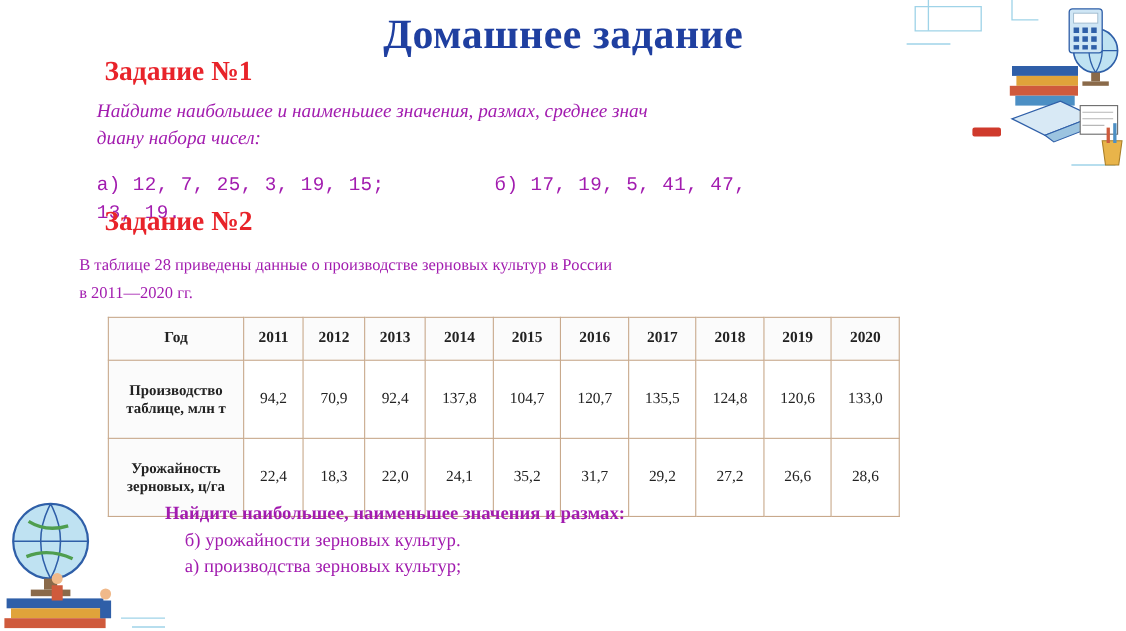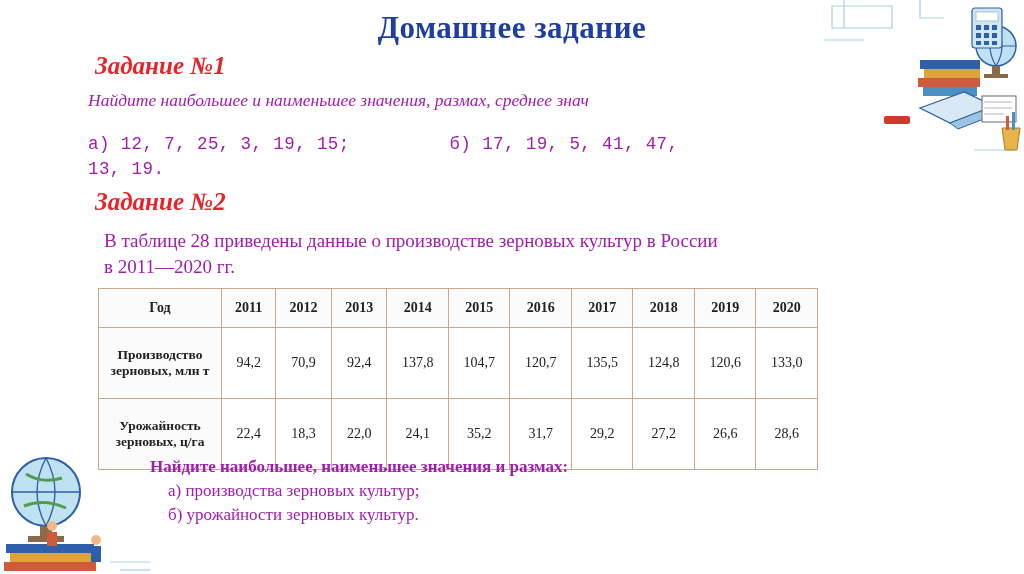--- a/index.html
+++ b/index.html
@@ -27,30 +27,29 @@
 
   
   .page-title {
     position: absolute;
     top: 10px;
     left: 0;
     width: 1024px;
     text-align: center;
     font-family: "Liberation Serif", serif;
     font-weight: bold;
-    font-size: 31px;
+    font-size: 38px;
     color: #1f3fa0;
     letter-spacing: 0.5px;
   }
 
   
   .task-head {
     position: absolute;
     font-family: "Liberation Serif", serif;
-    font-style: italic;
     font-weight: bold;
     font-size: 25px;
     color: #e8232a;
     white-space: nowrap;
   }
   .task-head-1 { left: 95px; top: 52px; }
   .task-head-2 { left: 95px; top: 188px; }
 
   
   .scan {
@@ -78,24 +77,24 @@
   .t1-ghost {
     display: block;
     margin-top: 2px;
     color: #c9c9c9;
     font-style: italic;
     overflow: hidden;
     height: 10px;
   }
 
   .t2 {
-    left: 104px;
+    left: 72px;
     top: 228px;
     width: 800px;
-    font-size: 19px;
+    font-size: 15px;
     line-height: 26px;
     text-align: justify;
   }
 
   
   .table-wrap {
     position: absolute;
     left: 98px;
     top: 288px;
     width: 720px;
@@ -214,20 +213,21 @@
       </g>
     </svg>
   </div>
 
   <div class="page-title">Домашнее задание</div>
 
   <div class="task-head task-head-1">Задание №1</div>
 
   <div class="scan t1">
     <span>Найдите наибольшее и наименьшее значения, размах, среднее знач</span>
+    <span class="row2">диану набора чисел:</span>
     <span class="t1-items">
       <span>а) 12, 7, 25, 3, 19, 15;</span>
       <span class="gap"></span>
       <span>б) 17, 19, 5, 41, 47, 13, 19.</span>
     </span>
     <span class="t1-ghost"></span>
   </div>
 
   <div class="task-head task-head-2">Задание №2</div>
 
@@ -248,21 +248,21 @@
           <th>2015</th>
           <th>2016</th>
           <th>2017</th>
           <th>2018</th>
           <th>2019</th>
           <th>2020</th>
         </tr>
       </thead>
       <tbody>
         <tr>
-          <th>Производство зерновых, млн т</th>
+          <th>Производство таблице, млн т</th>
           <td>94,2</td>
           <td>70,9</td>
           <td>92,4</td>
           <td>137,8</td>
           <td>104,7</td>
           <td>120,7</td>
           <td>135,5</td>
           <td>124,8</td>
           <td>120,6</td>
           <td>133,0</td>
@@ -279,17 +279,17 @@
           <td>27,2</td>
           <td>26,6</td>
           <td>28,6</td>
         </tr>
       </tbody>
     </table>
   </div>
 
   <div class="scan t3">
     <span class="q-lead">Найдите наибольшее, наименьшее значения и размах:</span>
+    <span class="sub">б) урожайности зерновых культур.</span>
     <span class="sub">а) производства зерновых культур;</span>
-    <span class="sub">б) урожайности зерновых культур.</span>
   </div>
 
 </div>
 
 </body></html>

